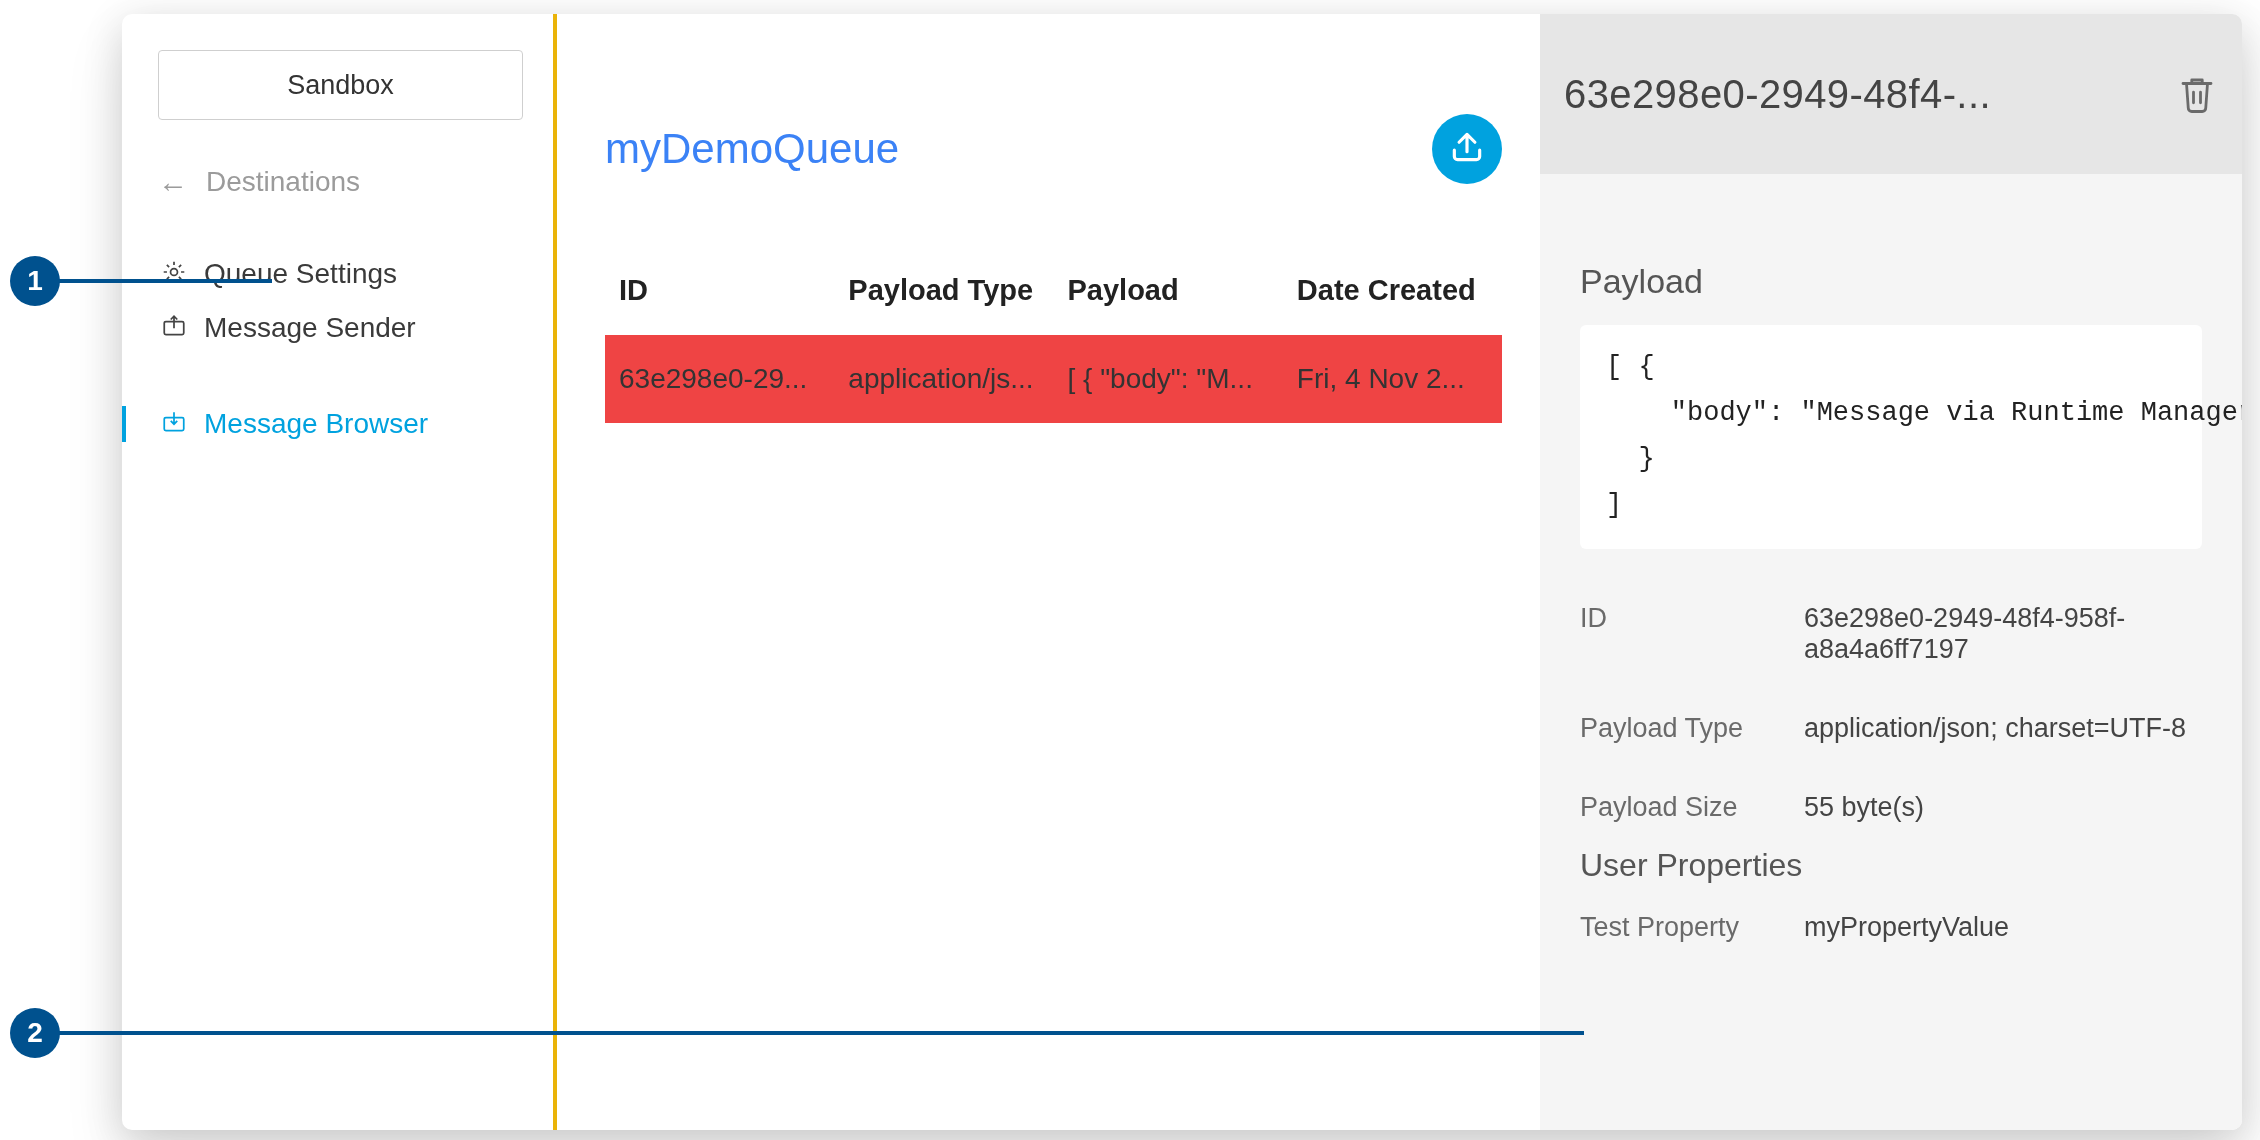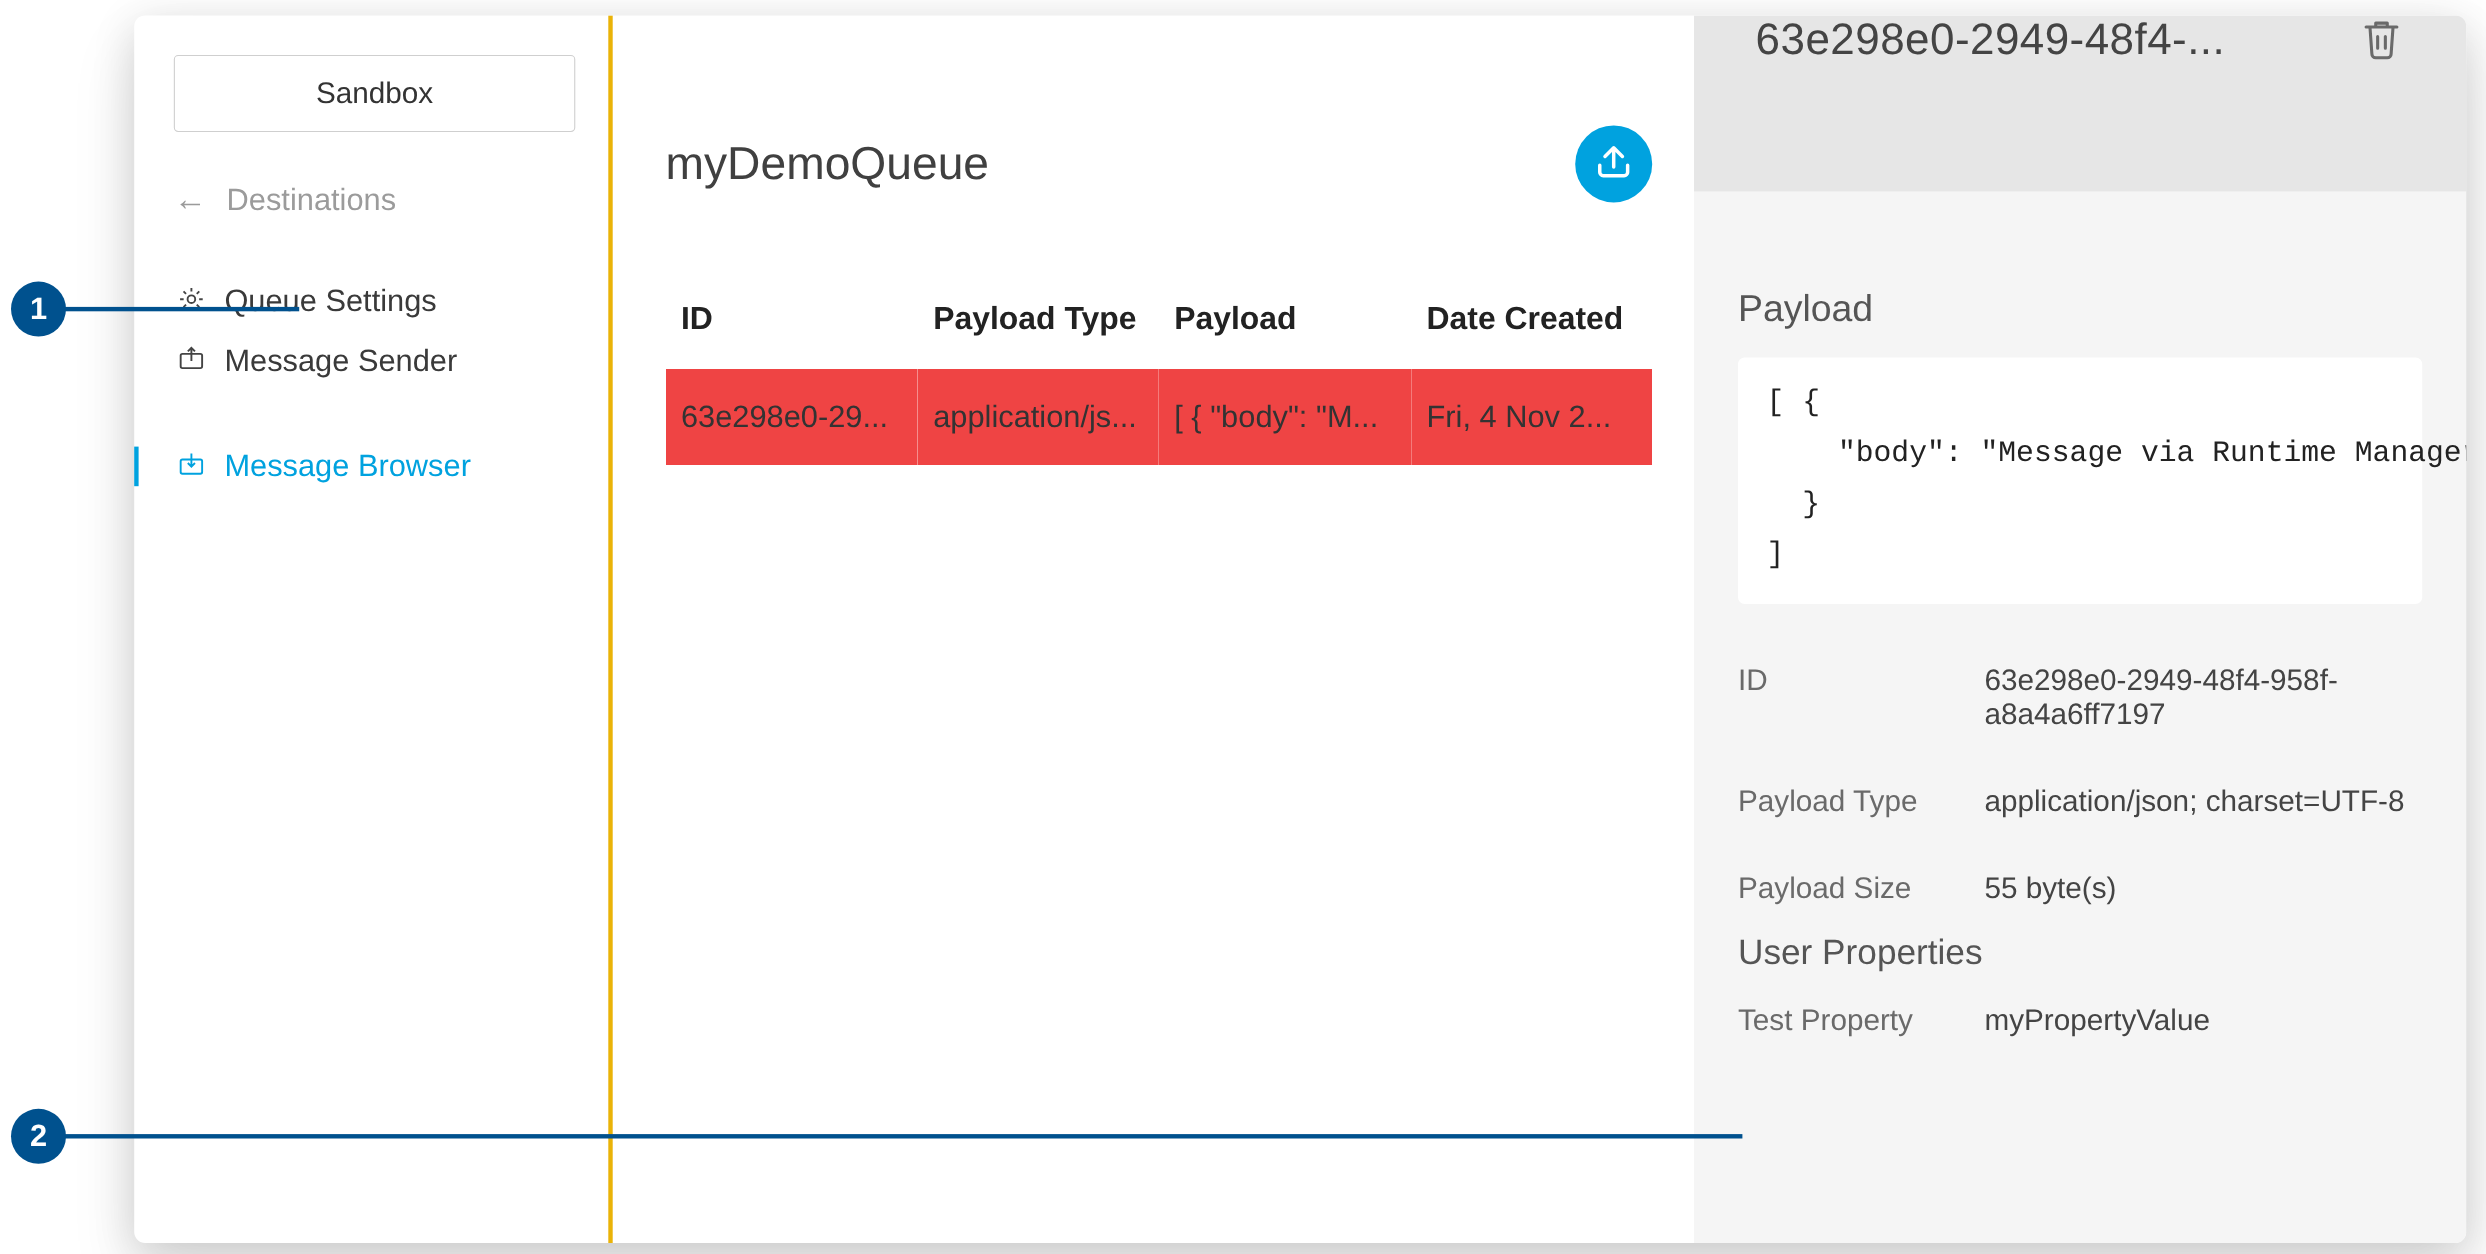--- a/index.html
+++ b/index.html
@@ -87,21 +87,21 @@
     position: relative;
   }
   .queue-header {
     display: flex;
     align-items: center;
     justify-content: space-between;
   }
   .queue-title {
     font-size: 42px;
     font-weight: 400;
-    color: #404040;
+    color: #3b82f6;
   }
   .upload-btn {
     width: 70px;
     height: 70px;
     border-radius: 50%;
     background: #00a2df;
     display:flex; align-items:center; justify-content:center;
     cursor:pointer;
   }
   .upload-btn svg { width: 38px; height: 38px; }
@@ -137,23 +137,23 @@
     width: 702px;
     flex: 0 0 702px;
     background: #f5f5f5;
     display:flex;
     flex-direction:column;
   }
   .details-header {
     height: 160px;
     background: #e6e6e6;
     display:flex;
-    align-items:flex-start;
+    align-items:center;
     justify-content:space-between;
-    padding: 0 56px;
+    padding: 0 24px;
   }
   .details-title {
     font-size: 40px;
     font-weight: 300;
     color: #444;
     letter-spacing: 0.4px;
   }
   .trash {
     width: 42px; height: 42px; cursor:pointer; color:#6a6a6a;
   }

